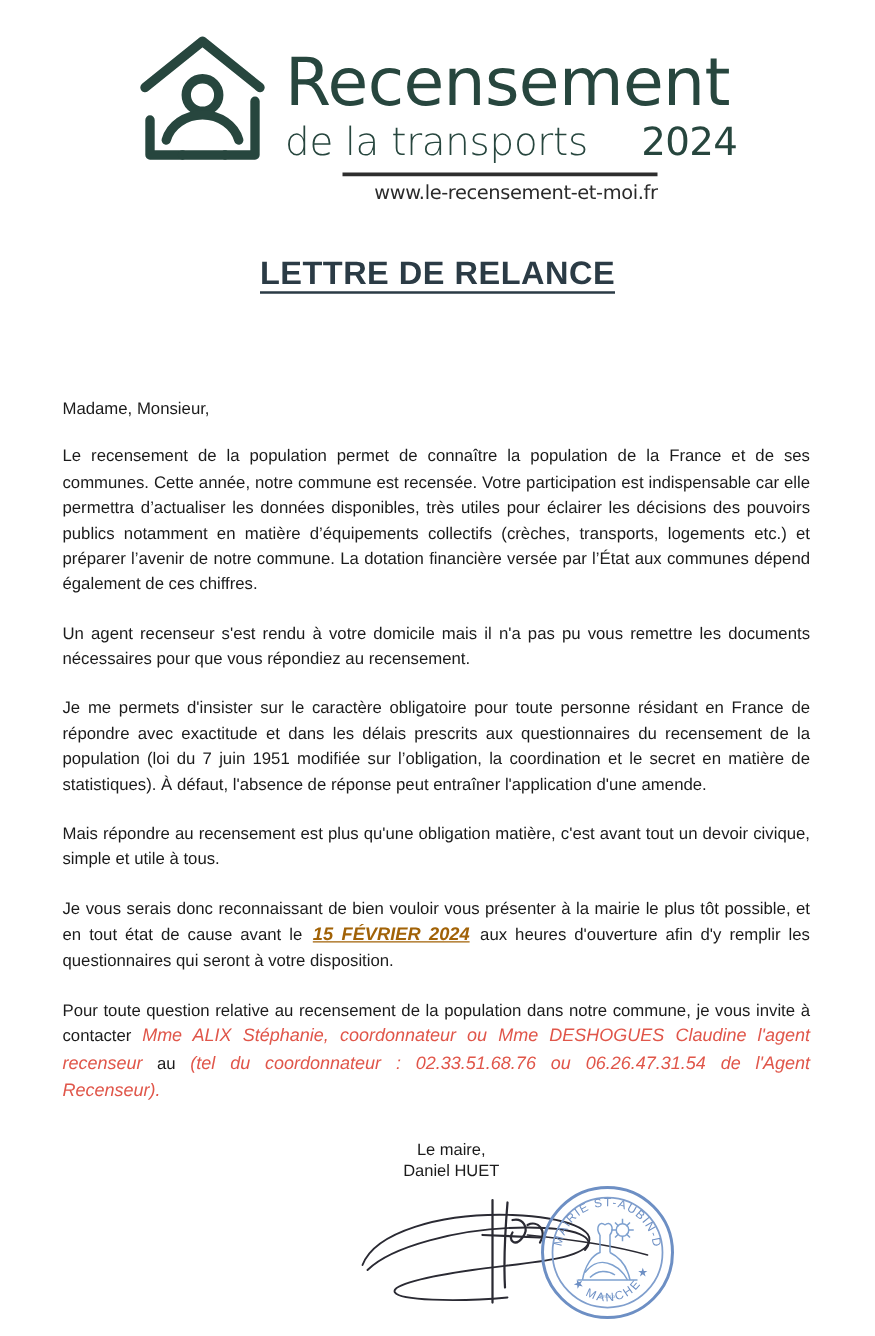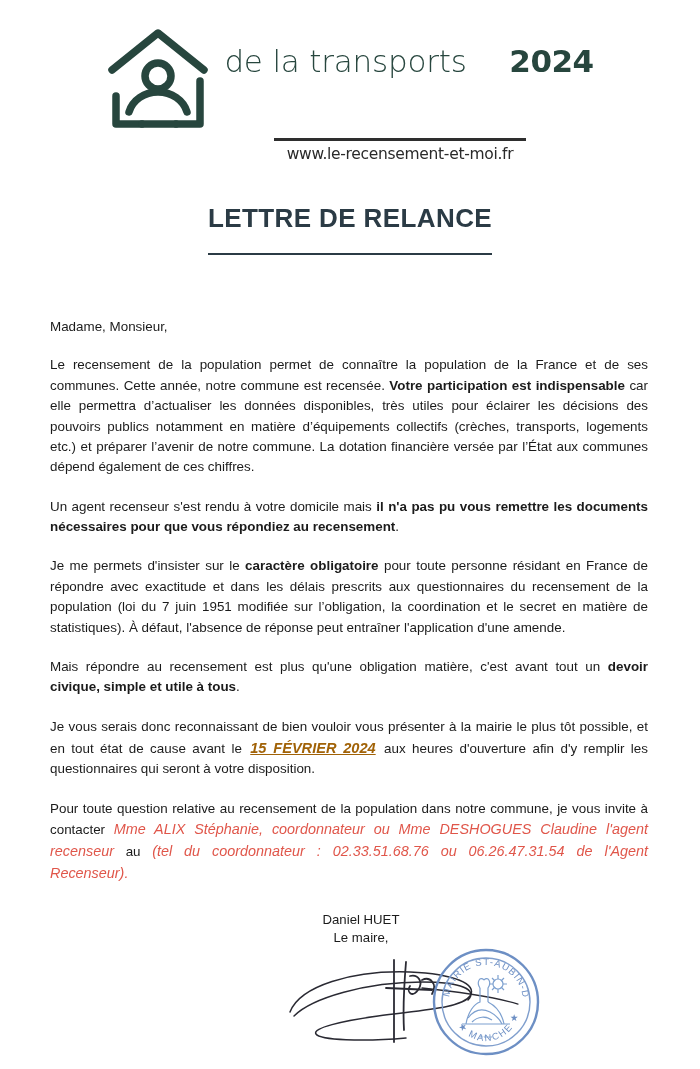--- a/index.html
+++ b/index.html
@@ -60,76 +60,76 @@
   .logo-sub {
     margin-top: 6px;
     font-size: 31px;
     color: #27463e;
     font-weight: 300;
     font-family: "DejaVu Sans", sans-serif;
     letter-spacing: -0.2px;
     white-space: nowrap;
   }
   .logo-sub .year {
-    font-weight: 700;
+    font-weight: 400;
     letter-spacing: -0.5px;
     margin-left: 33px;
   }
   .url-block {
     margin-top: 4px;
     width: 252px;
     margin-left: 100px;
   }
   .url-rule {
     height: 3px;
     background: #2e2e2e;
     width: 100%;
   }
   .url-text {
     margin-top: 4px;
-    text-align: center;
+    text-align: right;
     font-size: 15.5px;
     color: #2a2a2a;
     font-family: "DejaVu Sans", sans-serif;
     letter-spacing: -0.3px;
   }
 
   
   .doc-title {
     margin-top: 40px;
     text-align: center;
     font-size: 26px;
     font-weight: bold;
     color: #2b3b45;
     letter-spacing: 0.4px;
   }
   .doc-title span {
     border-bottom: 2.5px solid #2b3b45;
-    padding-bottom: 20px;
+    padding-bottom: 0;
   }
 
   
   .letter {
     margin: 0 auto;
     padding: 0 52px 0 50px;
     box-sizing: border-box;
   }
   .salutation {
     margin-top: 83px;
     font-size: 13.4px;
     line-height: 1.45;
   }
   p.para {
     margin: 19px 0 0 0;
     font-size: 13.4px;
     line-height: 1.52;
     text-align: justify;
     text-justify: inter-word;
   }
-  p.para b { font-weight: bold; }
+  p.para b { font-weight: normal; }
 
   .date-high {
     color: #a16207;
     font-weight: bold;
     font-style: italic;
     text-decoration: underline;
     font-size: 14.6px;
     padding: 0 2px;
   }
   .red-italic {
@@ -176,20 +176,21 @@
             <path d="M94 55 L94 98 L70 98"></path>
 
             <path d="M36 98 L70 98"></path>
           </g>
           <circle cx="52" cy="50" r="13" fill="none" stroke="#27463e" stroke-width="7.5"></circle>
           <path d="M23 86 A30 27 0 0 1 81 86" fill="none" stroke="#27463e" stroke-width="7.5" stroke-linecap="round"></path>
         </svg>
       </div>
 
       <div class="logo-words">
+        <div class="logo-title">Recensement</div>
         <div class="logo-sub">
           <span>de la transports</span>
           <span class="year">2024</span>
         </div>
       </div>
     </div>
 
     <div class="url-block">
       <div class="url-rule"></div>
       <div class="url-text">www.le-recensement-et-moi.fr</div>
@@ -224,22 +225,22 @@
       <span>Je vous serais donc reconnaissant de bien vouloir vous présenter à la mairie le plus tôt possible, et en tout état de cause avant le </span><span class="date-high">15 FÉVRIER 2024</span><span> aux heures d'ouverture afin d'y remplir les questionnaires qui seront à votre disposition.</span>
     </p>
 
 
     <p class="para">
       <span>Pour toute question relative au recensement de la population dans notre commune, je vous invite à contacter </span><span class="red-italic">Mme ALIX Stéphanie, coordonnateur ou Mme DESHOGUES Claudine l'agent recenseur</span><span> au </span><span class="red-italic">(tel du coordonnateur : 02.33.51.68.76 ou 06.26.47.31.54 de l'Agent Recenseur).</span>
     </p>
 
 
     <div class="sign-block">
+      <div>Le maire,</div>
       <div>Daniel HUET</div>
-      <div>Le maire,</div>
     </div>
 
     <div class="sign-area">
       <svg class="sign-svg" width="290" height="112" viewBox="0 0 290 112" aria-hidden="true">
 
         <g fill="none" stroke="#2a2a33" stroke-width="1.5" stroke-linecap="round">
           <path d="M8 66 C18 40 70 24 128 26 C172 28 196 38 188 50 C180 62 140 64 96 70
                    C60 75 30 82 34 88 C38 94 80 96 124 92"></path>
           <path d="M12 70 C30 52 84 36 140 36 C180 36 196 44 186 54"></path>
         </g>

